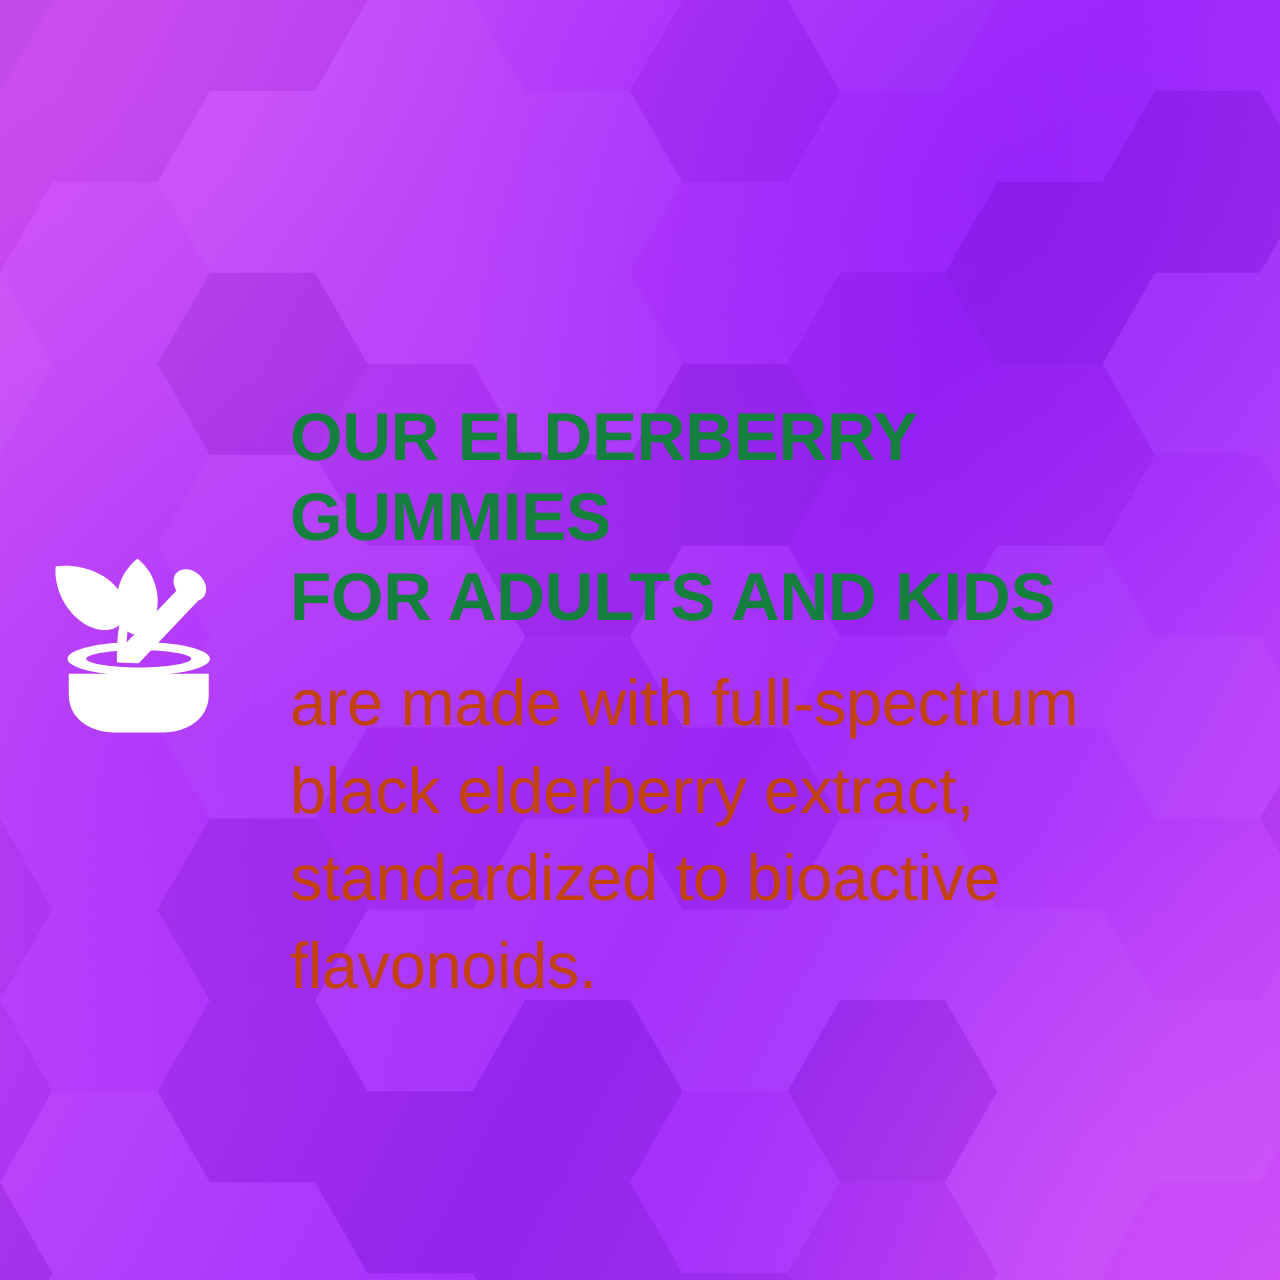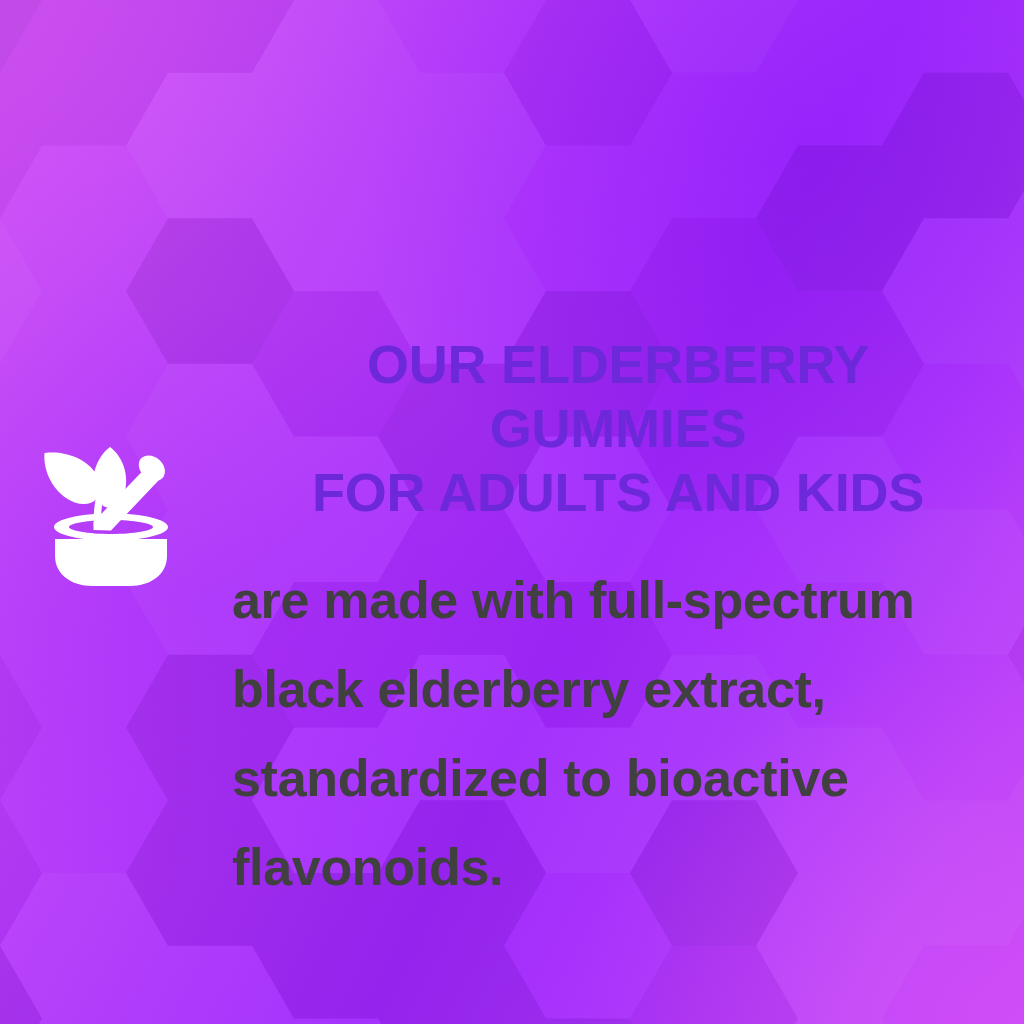--- a/index.html
+++ b/index.html
@@ -70,38 +70,37 @@
   .mortar-icon svg { display: block; width: 100%; height: 100%; }
 
   .text-block {
     position: absolute;
     left: 232px;
     top: 318px;
     width: 772px;
   }
 
   .headline {
-    margin: 14px;
-    color: #6d28d9;
+    margin: 0;
+    color: #15803d;
     font-size: 54px;
     font-weight: 700;
     line-height: 64px;
     letter-spacing: -0.2px;
     text-transform: uppercase;
     white-space: pre-line;
-    text-align: center;
   }
 
   .subcopy {
     margin: 0;
     padding-top: 18px;
-    color: #404040;
+    color: #c2410c;
     font-size: 52px;
-    font-weight: 700;
-    line-height: 89px;
+    font-weight: 400;
+    line-height: 70px;
     letter-spacing: -0.3px;
     white-space: pre-line;
   }
 </style>
 </head>
 <body>
 
 <div id="canvas">
 
   <div class="bg-gradient"></div>

